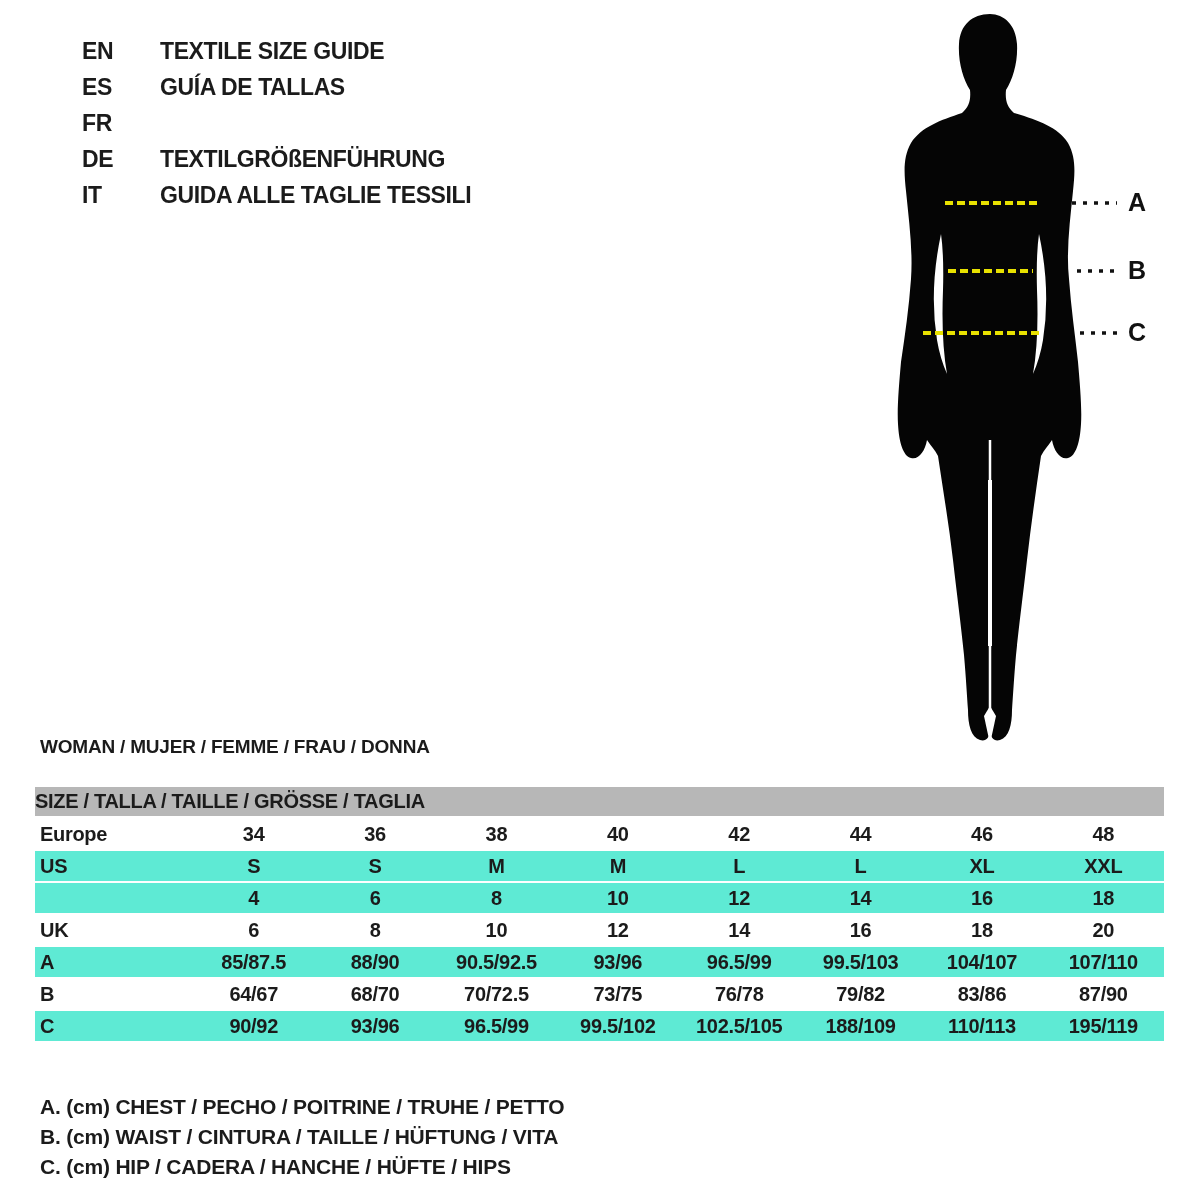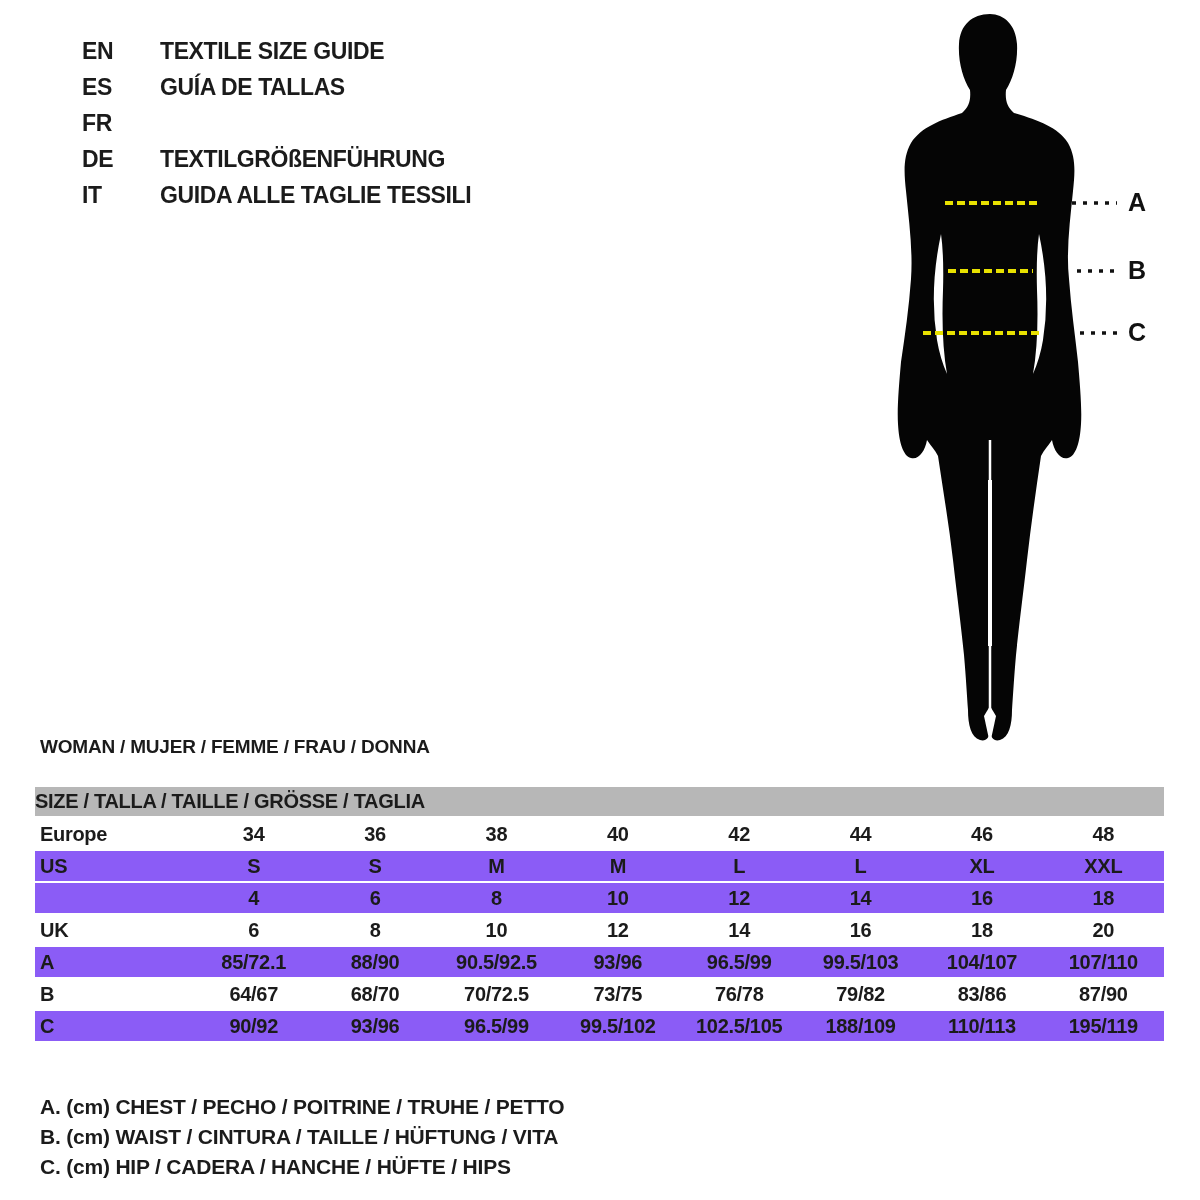--- a/index.html
+++ b/index.html
@@ -22,21 +22,21 @@
   
   .section-title{position:absolute;left:40px;top:736px;
     font-size:19px;font-weight:700;letter-spacing:-0.2px;white-space:nowrap;}
 
   
   .size-table{position:absolute;left:35px;top:787px;width:1129px;
     font-size:20px;font-weight:700;letter-spacing:-0.3px;}
   .table-header{background:#b7b7b7;height:29px;line-height:29px;
     border-bottom:3px solid #fff;white-space:nowrap;}
   .t-row{display:flex;height:30px;line-height:30px;border-bottom:2px solid #fff;}
-  .t-row.shaded{background:#8b5cf6;align-items:center;}
+  .t-row.shaded{background:#5eead4;align-items:center;}
   .t-label{flex:0 0 153px;width:153px;padding-left:5px;white-space:nowrap;}
   .t-cell{flex:1 1 0;text-align:center;white-space:nowrap;}
 
   
   .legend{position:absolute;left:40px;top:1092px;}
   .legend-line{height:30px;line-height:30px;font-size:21px;font-weight:700;
     letter-spacing:-0.2px;white-space:nowrap;}
 </style>
 </head>
 <body>
@@ -153,21 +153,21 @@
           <span class="t-cell">8</span>
           <span class="t-cell">10</span>
           <span class="t-cell">12</span>
           <span class="t-cell">14</span>
           <span class="t-cell">16</span>
           <span class="t-cell">18</span>
           <span class="t-cell">20</span>
         </div>
         <div class="t-row shaded">
           <span class="t-label">A</span>
-          <span class="t-cell">85/72.1</span>
+          <span class="t-cell">85/87.5</span>
           <span class="t-cell">88/90</span>
           <span class="t-cell">90.5/92.5</span>
           <span class="t-cell">93/96</span>
           <span class="t-cell">96.5/99</span>
           <span class="t-cell">99.5/103</span>
           <span class="t-cell">104/107</span>
           <span class="t-cell">107/110</span>
         </div>
         <div class="t-row">
           <span class="t-label">B</span>

